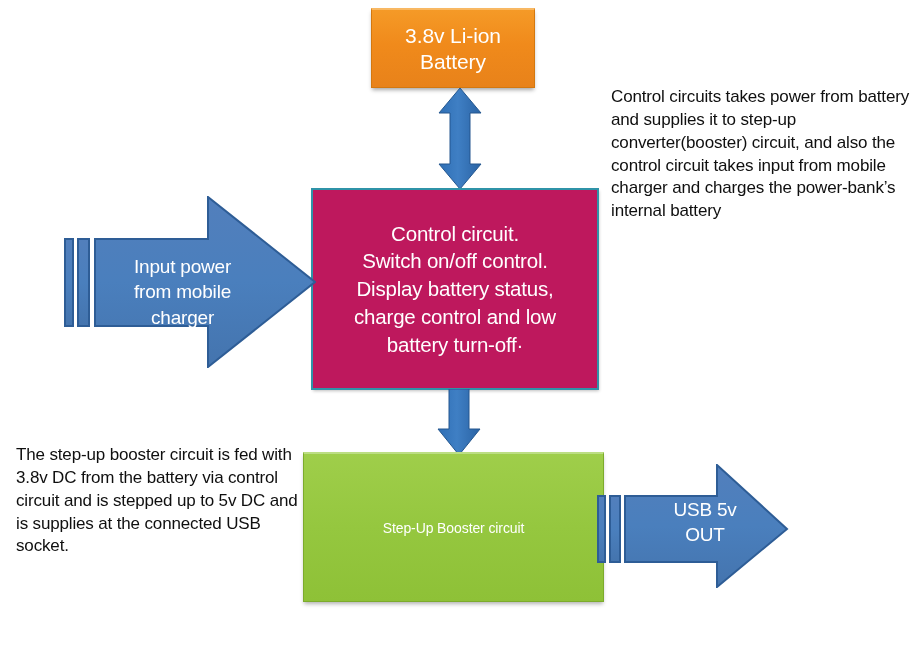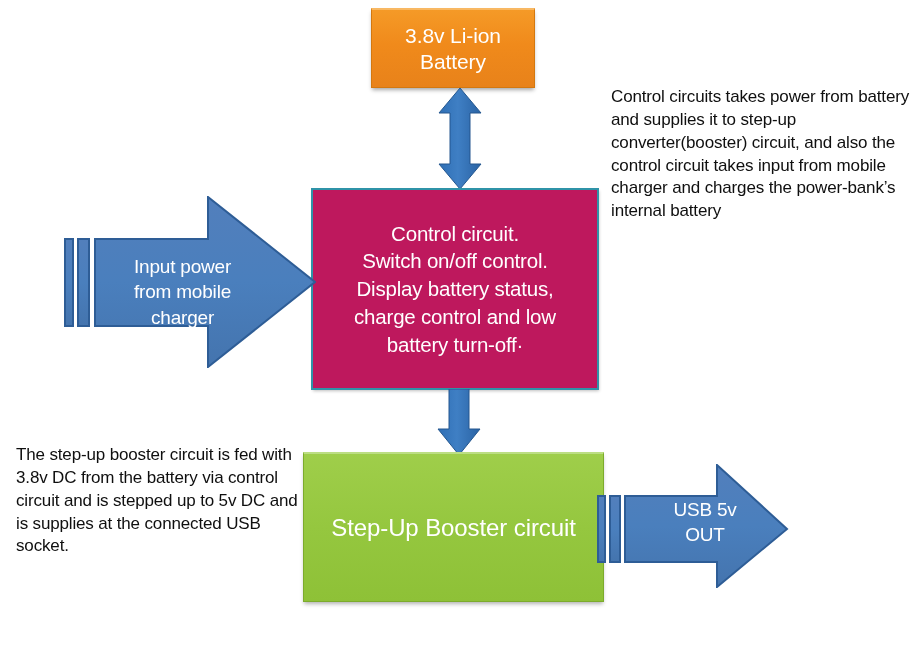--- a/index.html
+++ b/index.html
@@ -58,21 +58,21 @@
   
   #booster-box {
     left: 303px;
     top: 452px;
     width: 301px;
     height: 150px;
     background: linear-gradient(to bottom, #9fce4a 0%, #95c73f 50%, #8ec137 100%);
     border: 1px solid #7cab2c;
     border-top: 2px solid #bcde83;
     box-shadow: 0 3px 4px -1px rgba(0,0,0,0.3);
-    font-size: 24px;
+    font-size: 14px;
     letter-spacing: -0.1px;
   }
 
   .node-text { padding: 0 6px; }
 
   
   #battery-control-arrow {
     position: absolute;
     left: 438px;
     top: 88px;

